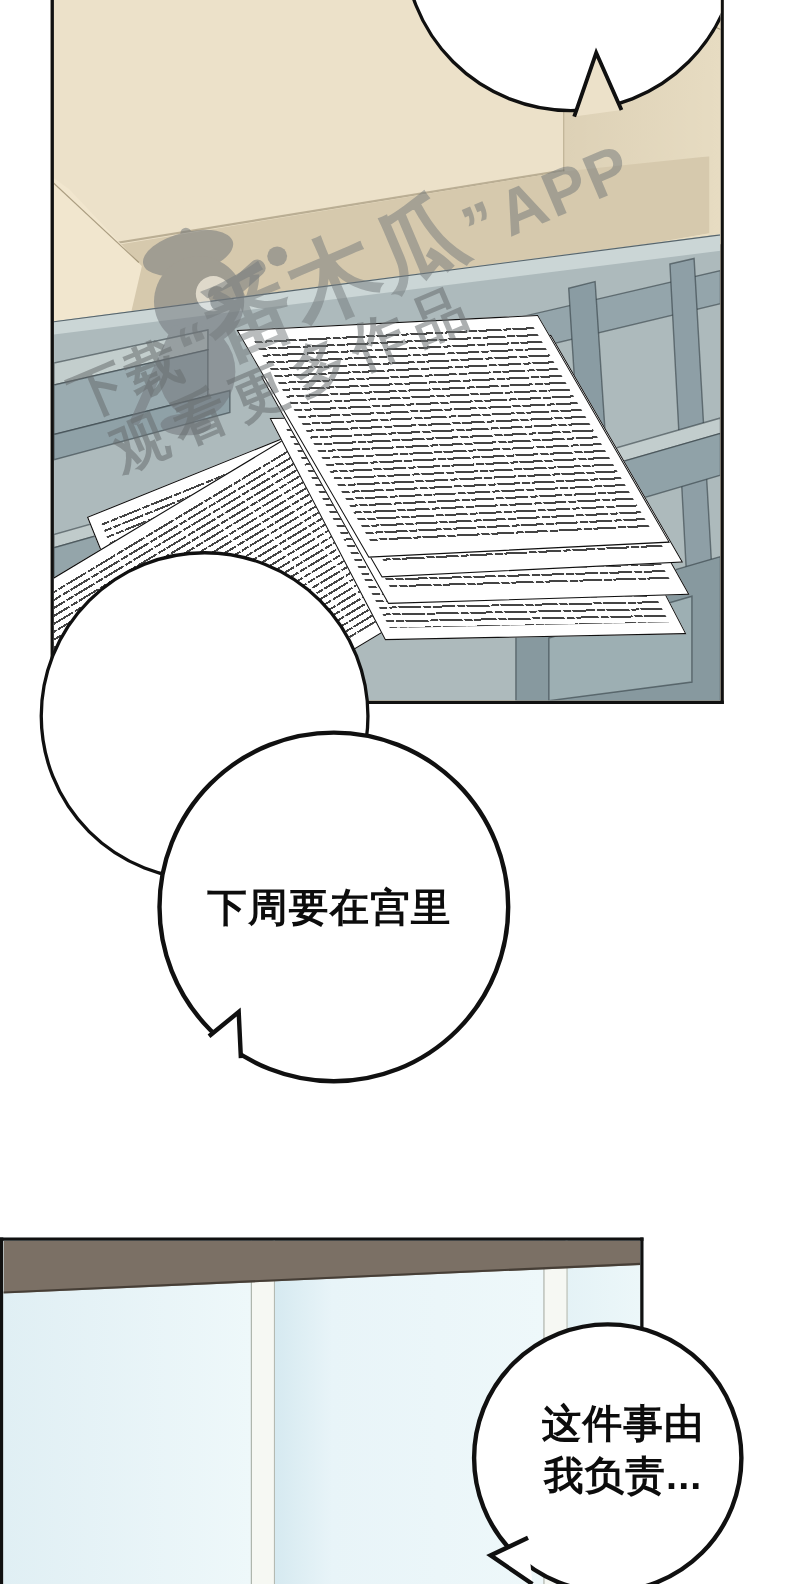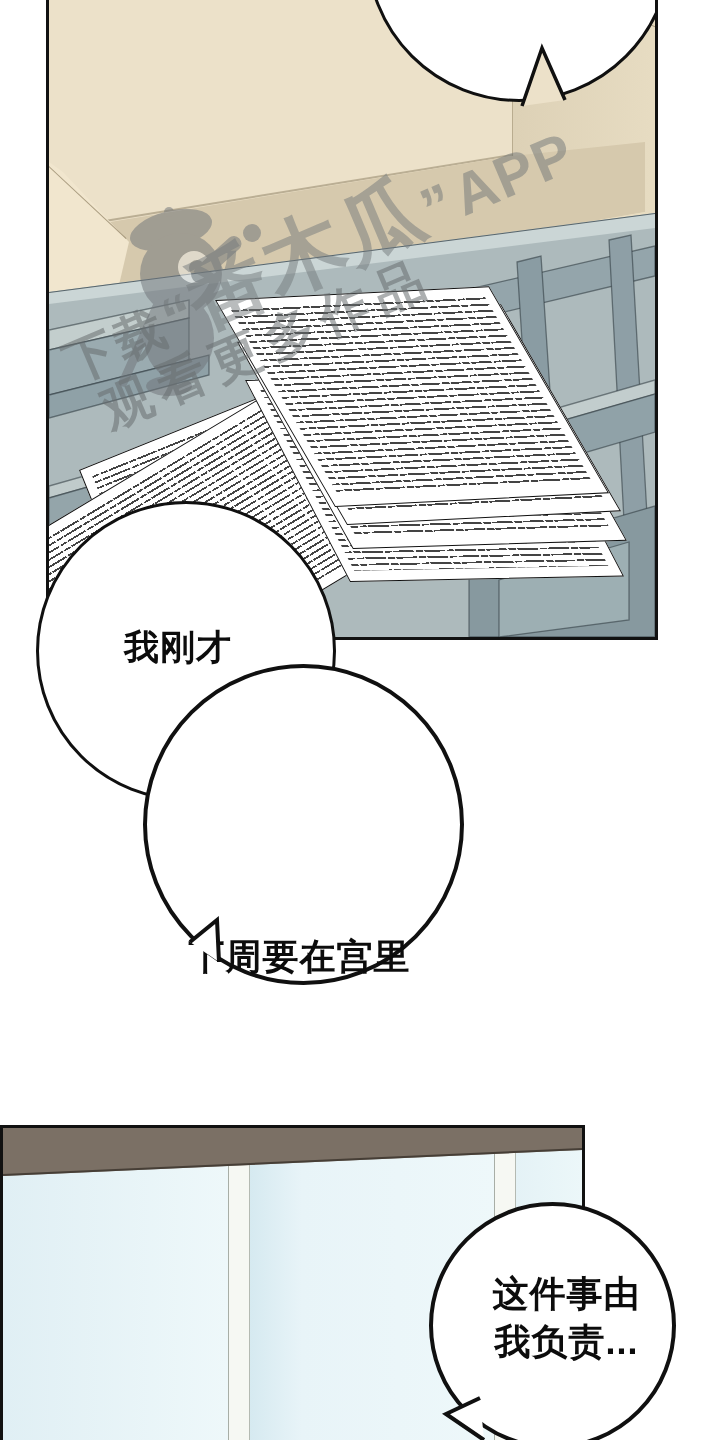--- a/index.html
+++ b/index.html
@@ -217,25 +217,24 @@
   <div class="pane pane2"></div>
   <div class="pane pane3"></div>
   <div class="mullion m1"></div>
   <div class="mullion m2"></div>
   <div class="valance"></div>
   <div class="valance-edge"></div>
 </div>
 
 <div class="bubble" style="left:36px;top:501px;width:294px;height:294px;border-width:3.5px;">
   <div class="btxt" style="font-size:35px;transform:translate(-8px,-4px);">
-    <div>我刚才</div>
-  </div>
-</div>
-
-<div class="bubble" style="left:143px;top:664px;width:313px;height:313px;align-items:flex-end;">
+  </div>
+</div>
+
+<div class="bubble" style="left:143px;top:664px;width:313px;height:313px;">
   <div class="btxt" style="font-size:36px;transform:translate(-4px,0);">
     <div>下周要在宫里</div>
   </div>
 </div>
 <svg class="tail" style="left:184px;top:912px;" width="42" height="58" viewBox="0 0 42 58">
   <path d="M6 30 L33 8 L35 50" fill="#ffffff" stroke="#101010" stroke-width="4" stroke-linejoin="miter"></path>
 </svg>
 
 <div class="bubble" style="left:429px;top:1202px;width:239px;height:239px;">
   <div class="btxt" style="font-size:36px;transform:translate(-2px,-8px);margin-left:32px;">

